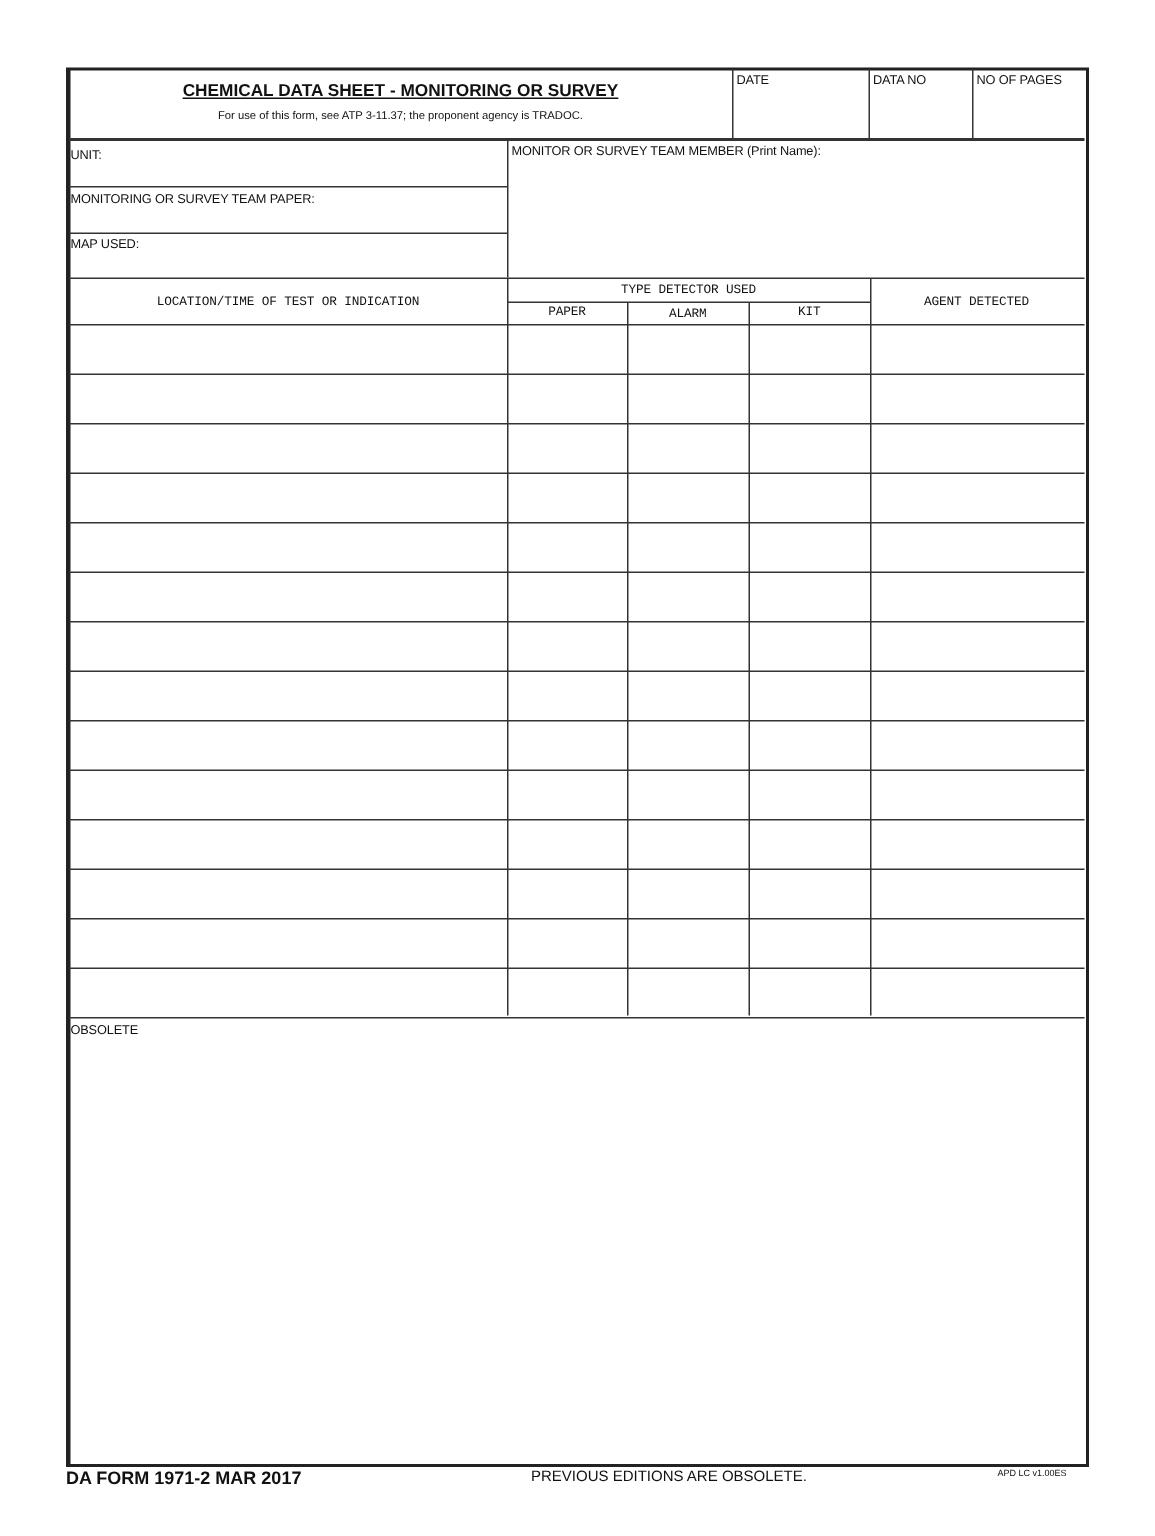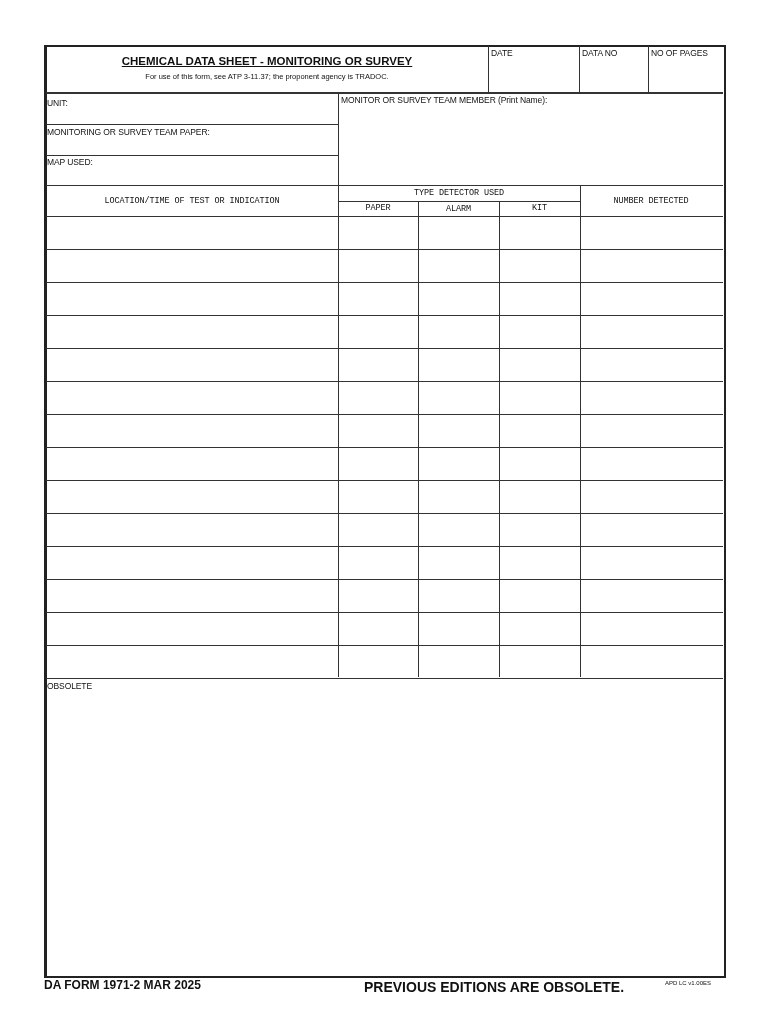--- a/index.html
+++ b/index.html
@@ -8,21 +8,21 @@
   .abs{position:absolute;box-sizing:border-box;}
   .lbl{font-size:8.5px;letter-spacing:-0.1px;white-space:nowrap;}
   .hl{position:absolute;height:0;border-top:1px solid #333;}
   .vl{position:absolute;width:0;border-left:1px solid #333;}
   .title{font-weight:bold;font-size:11.5px;text-align:center;text-decoration:underline;}
   .sub{font-size:7.5px;text-align:center;}
   .ctr{text-align:center;font-family:Liberation Mono, monospace;}
   input.field{position:absolute;border:none;background:transparent;outline:none;font-family:"Liberation Sans",sans-serif;font-size:9px;padding:0 3px;box-sizing:border-box;}
   textarea.field{position:absolute;border:none;background:transparent;outline:none;resize:none;font-family:"Liberation Sans",sans-serif;font-size:9px;box-sizing:border-box;}
   .footer-left{position:absolute;left:44px;top:978px;font-weight:bold;font-size:12px;}
-  .footer-mid{position:absolute;left:364px;top:979px;font-size:14px;font-weight:bold;}
+  .footer-mid{position:absolute;left:354px;top:979px;font-size:10px;}
   .footer-right{position:absolute;left:665px;top:980px;font-size:6px;}
 </style>
 </head>
 <body>
 
 <div class="frame"></div>
 
 <div class="abs title" style="left:46px;top:55px;width:442px;">CHEMICAL DATA SHEET - MONITORING OR SURVEY</div>
 <div class="abs sub" style="left:46px;top:72px;width:442px;">For use of this form, see ATP 3-11.37; the proponent agency is TRADOC.</div>
 
@@ -52,21 +52,21 @@
 <textarea class="field" style="left: 340px; top: 107px; width: 382px; height: 76px;"></textarea>
 
 <div class="hl" style="left:46px;top:185px;width:677px;"></div>
 
 <div class="abs lbl ctr" style="left:46px;top:196px;width:292px;">LOCATION/TIME OF TEST OR INDICATION</div>
 <div class="abs lbl ctr" style="left:338px;top:188px;width:242px;">TYPE DETECTOR USED</div>
 <div class="hl" style="left:338px;top:201px;width:242px;"></div>
 <div class="abs lbl ctr" style="left:338px;top:203px;width:80px;">PAPER</div>
 <div class="abs lbl ctr" style="left:418px;top:204px;width:81px;">ALARM</div>
 <div class="abs lbl ctr" style="left:499px;top:203px;width:81px;">KIT</div>
-<div class="abs lbl ctr" style="left:580px;top:196px;width:142px;">NUMBER DETECTED</div>
+<div class="abs lbl ctr" style="left:580px;top:196px;width:142px;">AGENT DETECTED</div>
 
 <div class="vl" style="left:338px;top:186px;height:491px;"></div>
 <div class="vl" style="left:418px;top:202px;height:475px;"></div>
 <div class="vl" style="left:499px;top:202px;height:475px;"></div>
 <div class="vl" style="left:580px;top:186px;height:491px;"></div>
 
 <div class="hl" style="left:46px;top:216px;width:677px;"></div>
 
 <div id="rows">
     <div>
@@ -179,15 +179,15 @@
       <input class="field" value="" style="left: 419px; top: 647px; width: 79px; height: 30px;">
       <input class="field" value="" style="left: 500px; top: 647px; width: 79px; height: 30px;">
       <input class="field" value="" style="left: 581px; top: 647px; width: 140px; height: 30px;">
       <div class="hl" style="left: 46px; top: 678px; width: 677px;"></div>
     </div>
   </div>
 
 <div class="abs lbl" style="left:47px;top:681px;">OBSOLETE</div>
 <textarea class="field" style="left: 47px; top: 693px; width: 674px; height: 280px;"></textarea>
 
-<div class="footer-left">DA FORM 1971-2 MAR 2025</div>
+<div class="footer-left">DA FORM 1971-2 MAR 2017</div>
 <div class="footer-mid">PREVIOUS EDITIONS ARE OBSOLETE.</div>
 <div class="footer-right">APD LC v1.00ES</div>
 
 </body></html>

